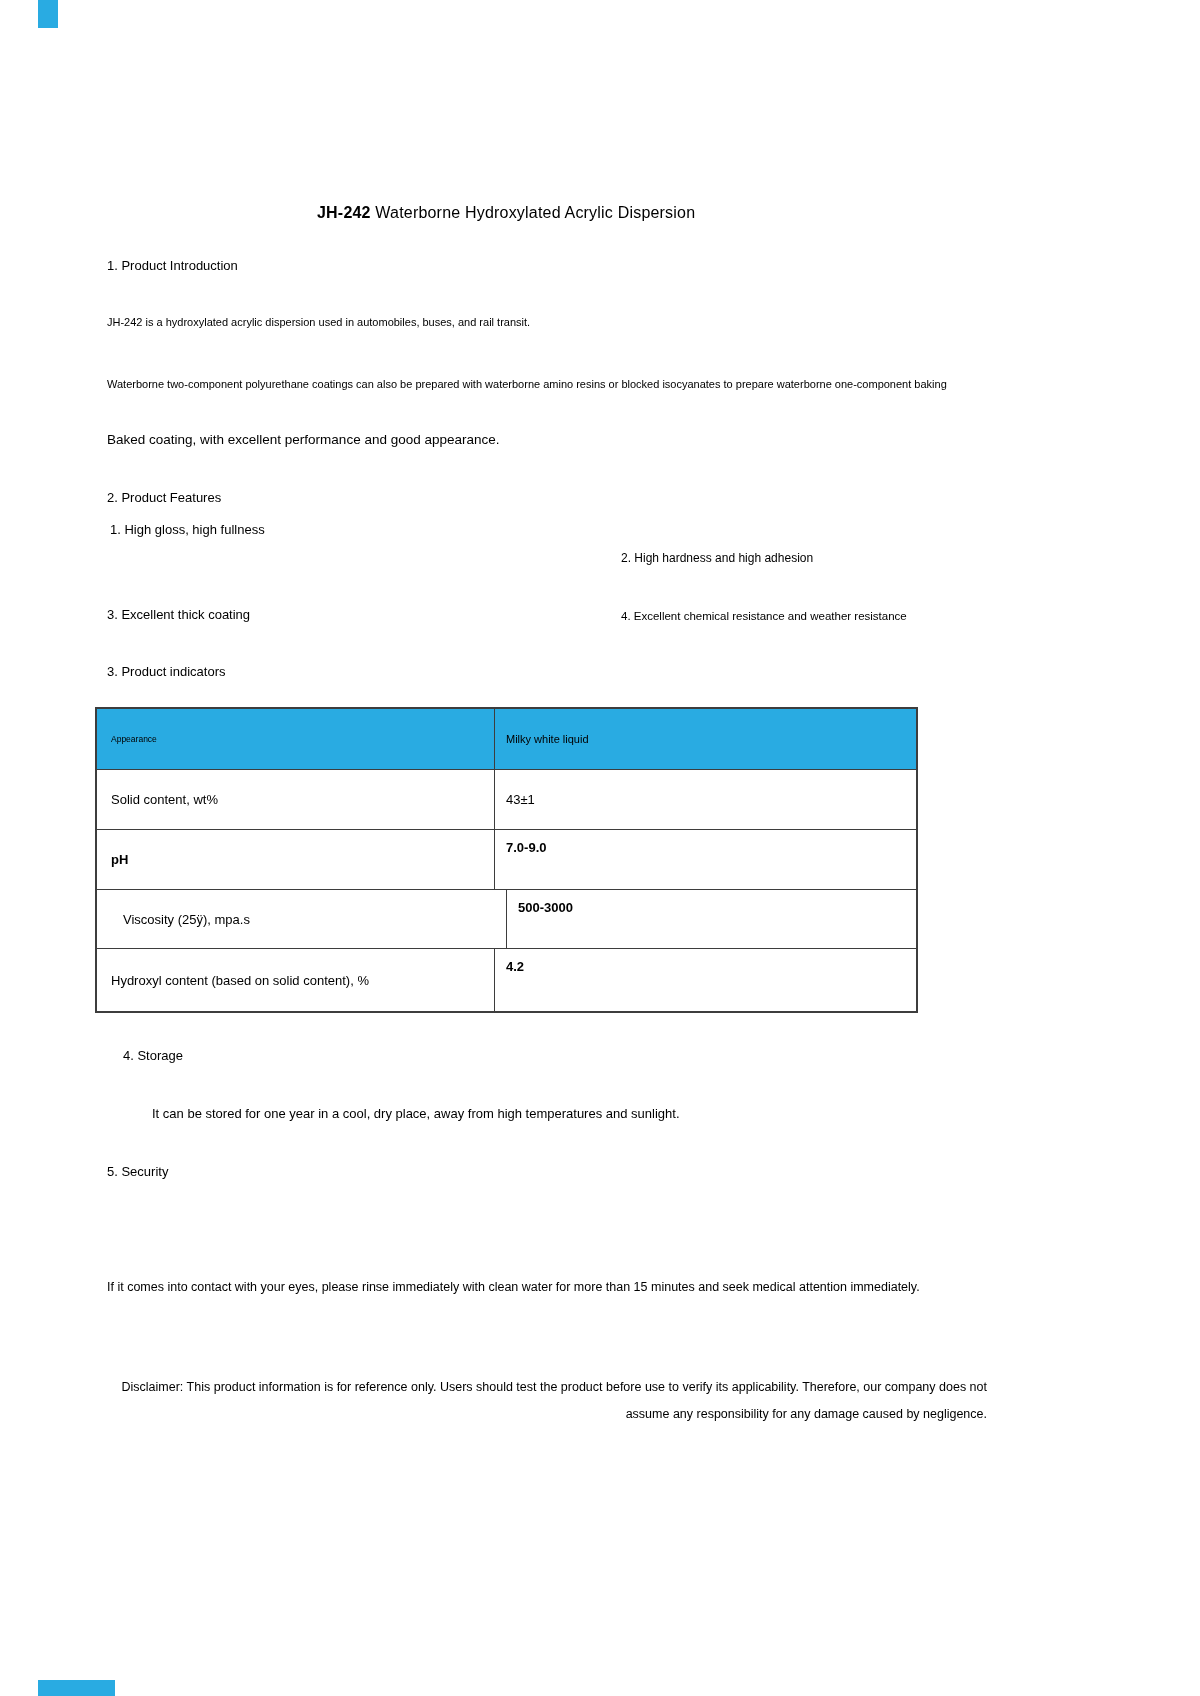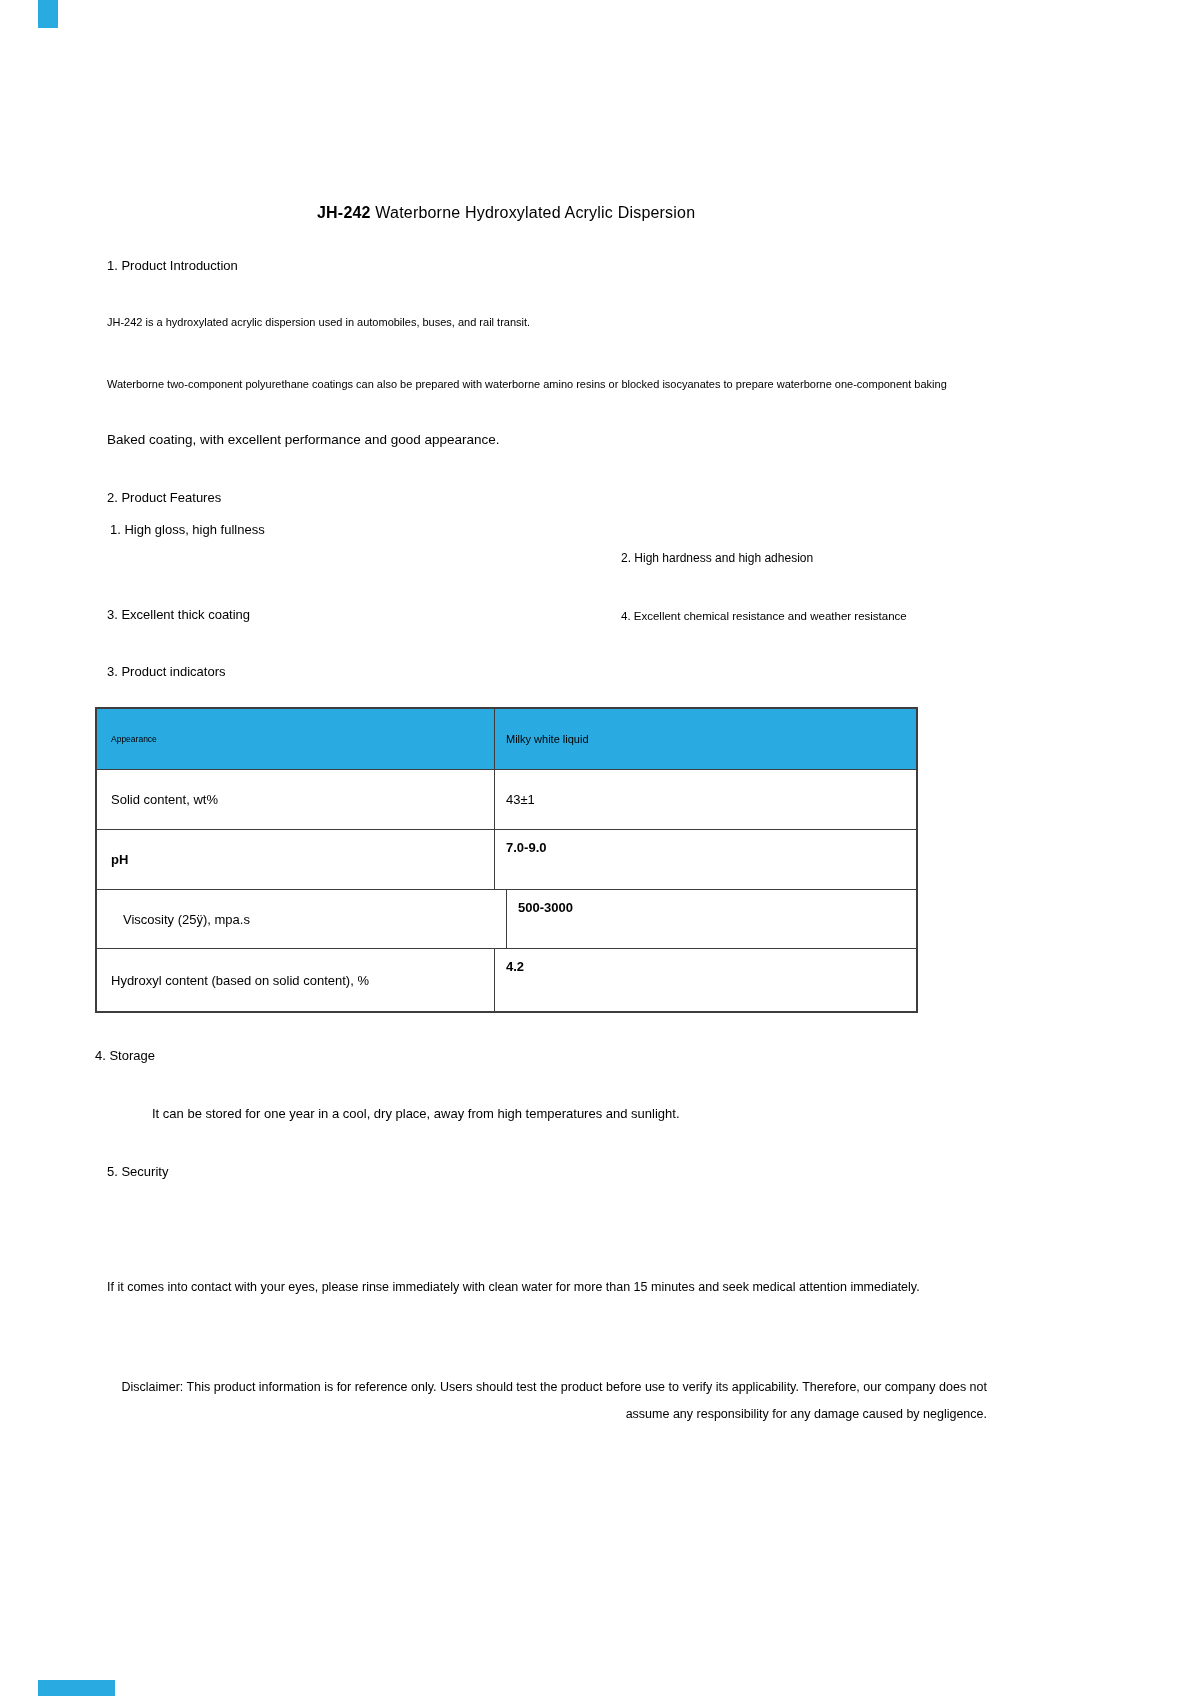--- a/index.html
+++ b/index.html
@@ -20,21 +20,21 @@
   .h-intro{left:107px;top:258px;font-size:13px;}
   .p1{left:107px;top:316px;font-size:11px;}
   .p2{left:107px;top:378px;font-size:11px;}
   .p3{left:107px;top:432px;font-size:13.5px;}
   .h-features{left:107px;top:490px;font-size:13px;}
   .f1{left:110px;top:522px;font-size:13px;}
   .f2{left:621px;top:551px;font-size:12px;}
   .f3{left:107px;top:607px;font-size:13px;}
   .f4{left:621px;top:610px;font-size:11.5px;}
   .h-indicators{left:107px;top:664px;font-size:13px;}
-  .h-storage{left:95px;top:1048px;font-size:13px;}
+  .h-storage{left:123px;top:1048px;font-size:13px;}
   .p-storage{left:152px;top:1106px;font-size:13px;}
   .h-security{left:107px;top:1164px;font-size:13px;}
   .sp1{left:107px;top:1222px;font-size:12.5px;}
   .sp2{left:107px;top:1280px;font-size:12.5px;}
   .disclaimer{left:107px;top:1374px;width:880px;font-size:12.5px;line-height:27px;text-align:right;}
 
   
   .ptable{
     position:absolute;left:95px;top:707px;width:823px;
     border:2px solid #3d3d3d;box-sizing:border-box;

